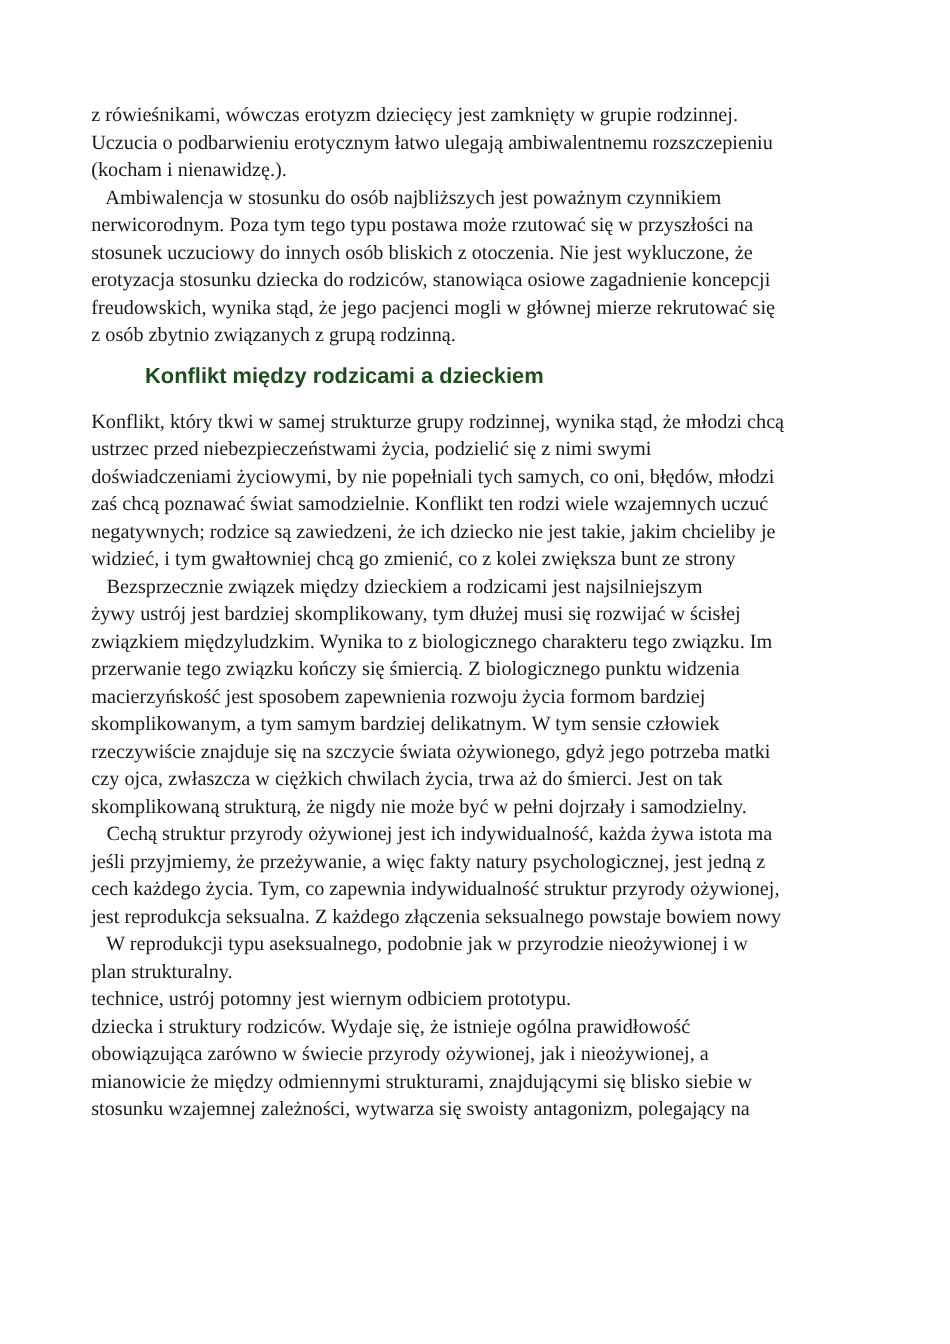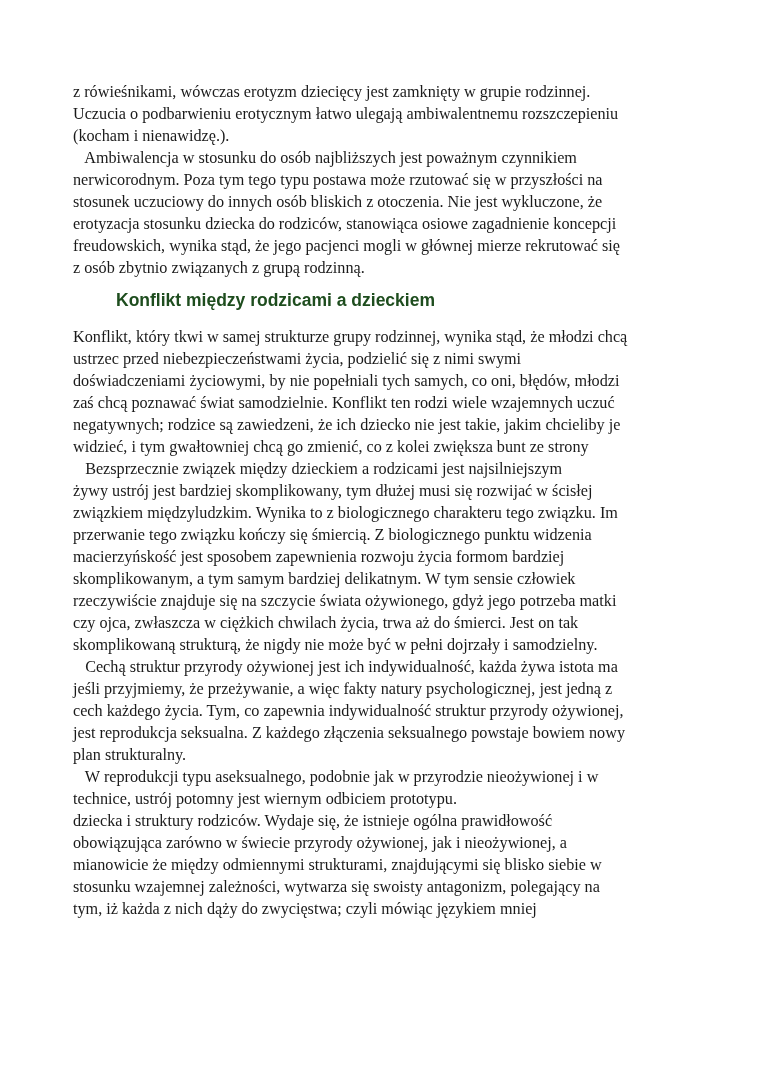--- a/index.html
+++ b/index.html
@@ -50,22 +50,21 @@
     <span class="line">przerwanie tego związku kończy się śmiercią. Z biologicznego punktu widzenia</span>
     <span class="line">macierzyńskość jest sposobem zapewnienia rozwoju życia formom bardziej</span>
     <span class="line">skomplikowanym, a tym samym bardziej delikatnym. W tym sensie człowiek</span>
     <span class="line">rzeczywiście znajduje się na szczycie świata ożywionego, gdyż jego potrzeba matki</span>
     <span class="line">czy ojca, zwłaszcza w ciężkich chwilach życia, trwa aż do śmierci. Jest on tak</span>
     <span class="line">skomplikowaną strukturą, że nigdy nie może być w pełni dojrzały i samodzielny.</span>
     <span class="line">   Cechą struktur przyrody ożywionej jest ich indywidualność, każda żywa istota ma</span>
     <span class="line">jeśli przyjmiemy, że przeżywanie, a więc fakty natury psychologicznej, jest jedną z</span>
     <span class="line">cech każdego życia. Tym, co zapewnia indywidualność struktur przyrody ożywionej,</span>
     <span class="line">jest reprodukcja seksualna. Z każdego złączenia seksualnego powstaje bowiem nowy</span>
+    <span class="line">   W reprodukcji typu aseksualnego, podobnie jak w przyrodzie nieożywionej i w</span>
     <span class="line">plan strukturalny.</span>
-    <span class="line">   W reprodukcji typu aseksualnego, podobnie jak w przyrodzie nieożywionej i w</span>
     <span class="line">technice, ustrój potomny jest wiernym odbiciem prototypu.</span>
     <span class="line">dziecka i struktury rodziców. Wydaje się, że istnieje ogólna prawidłowość</span>
     <span class="line">obowiązująca zarówno w świecie przyrody ożywionej, jak i nieożywionej, a</span>
     <span class="line">mianowicie że między odmiennymi strukturami, znajdującymi się blisko siebie w</span>
     <span class="line">stosunku wzajemnej zależności, wytwarza się swoisty antagonizm, polegający na</span>
-    <span class="line">tym, iż każda z nich dąży do zwycięstwa; czyli mówiąc językiem mniej</span>
   </div>
 </div>
 
 </body></html>

